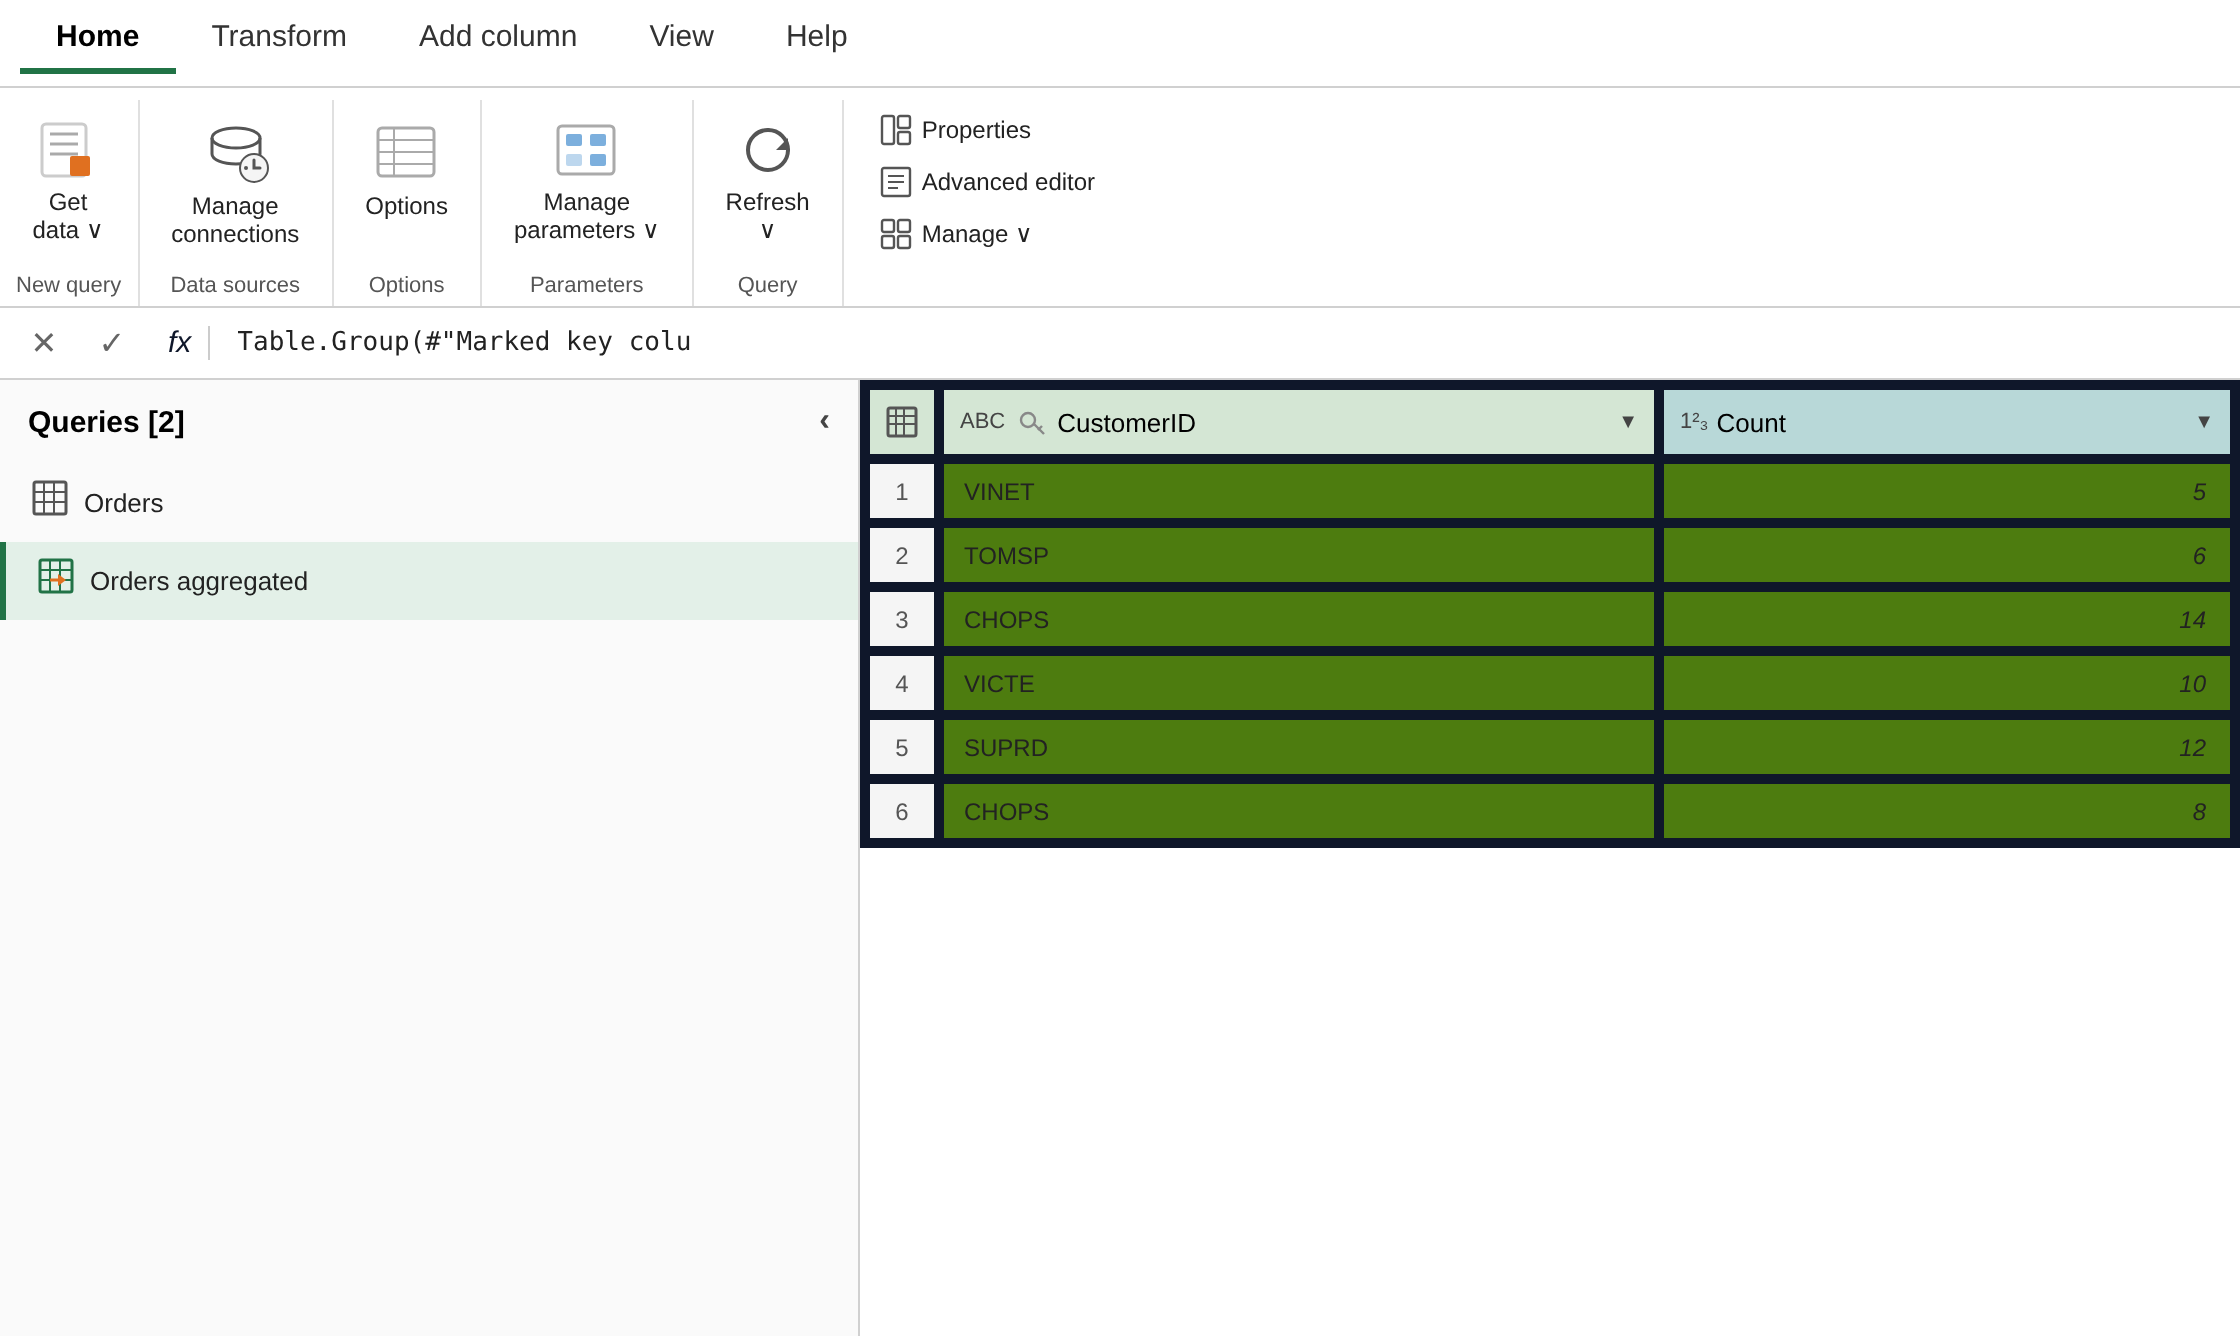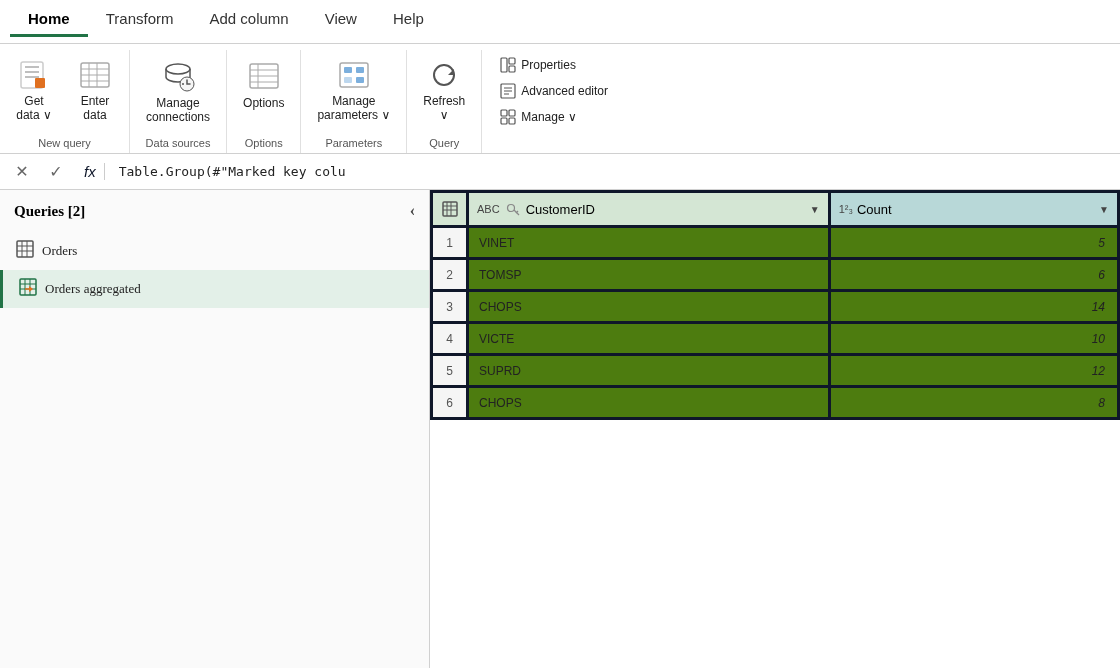--- a/index.html
+++ b/index.html
@@ -146,21 +146,20 @@
       height: calc(668px - 44px - 110px - 36px);
     }
 
     
     .sidebar {
       width: 430px;
       background: #fafafa;
       border-right: 1px solid #d0d0d0;
       display: flex;
       flex-direction: column;
-      font-family: Liberation Serif, serif;
     }
     .sidebar-header {
       display: flex;
       align-items: center;
       justify-content: space-between;
       padding: 12px 14px;
       font-size: 15px;
       font-weight: 600;
     }
     .sidebar-collapse {
@@ -192,21 +191,21 @@
       background: #fff;
     }
     table {
       border-collapse: collapse;
       width: 100%;
     }
     thead tr {
       background: #d9e8d9;
     }
     th, td {
-      border: 3px solid #0f172a;
+      border: 5px solid #0f172a;
       padding: 0;
       height: 32px;
     }
     th {
       font-weight: 500;
       font-size: 13px;
       text-align: left;
       background: #d4e6d4;
       position: relative;
     }
@@ -288,33 +287,20 @@
             <rect x="4" y="4" width="22" height="26" rx="2" fill="none" stroke="#ccc" stroke-width="1.5"></rect>
             <line x1="8" y1="9" x2="22" y2="9" stroke="#aaa" stroke-width="1.5"></line>
             <line x1="8" y1="14" x2="22" y2="14" stroke="#aaa" stroke-width="1.5"></line>
             <line x1="8" y1="19" x2="22" y2="19" stroke="#aaa" stroke-width="1.5"></line>
             <rect x="18" y="20" width="10" height="10" rx="1" fill="#e07020"></rect>
           </svg>
         </div>
         <span class="btn-label">Get<br>data ∨</span>
       </button>
 
-      <button class="ribbon-btn">
-        <div class="icon-area">
-          <svg width="34" height="34" viewBox="0 0 34 34">
-            <rect x="3" y="5" width="28" height="24" rx="2" fill="none" stroke="#aaa" stroke-width="1.5"></rect>
-            <line x1="3" y1="11" x2="31" y2="11" stroke="#aaa" stroke-width="1"></line>
-            <line x1="3" y1="17" x2="31" y2="17" stroke="#aaa" stroke-width="1"></line>
-            <line x1="3" y1="23" x2="31" y2="23" stroke="#aaa" stroke-width="1"></line>
-            <line x1="11" y1="5" x2="11" y2="29" stroke="#aaa" stroke-width="1"></line>
-            <line x1="19" y1="5" x2="19" y2="29" stroke="#aaa" stroke-width="1"></line>
-          </svg>
-        </div>
-        <span class="btn-label">Enter<br>data</span>
-      </button>
     </div>
     <div class="ribbon-label">New query</div>
   </div>
 
   <div class="ribbon-group">
     <div class="ribbon-buttons">
       <button class="ribbon-btn">
         <div class="icon-area">
           <svg width="36" height="36" viewBox="0 0 36 36">
             <ellipse cx="18" cy="11" rx="12" ry="5" fill="none" stroke="#555" stroke-width="1.5"></ellipse>

